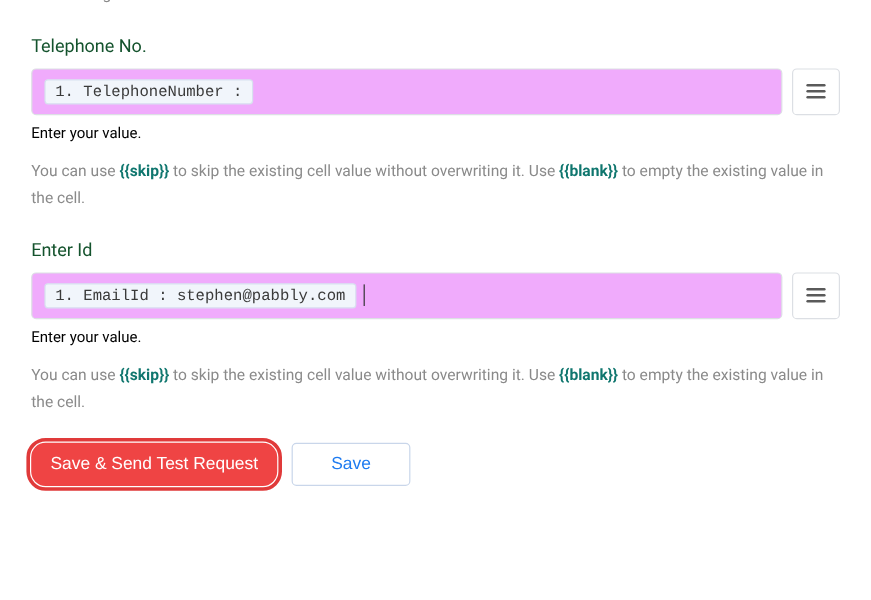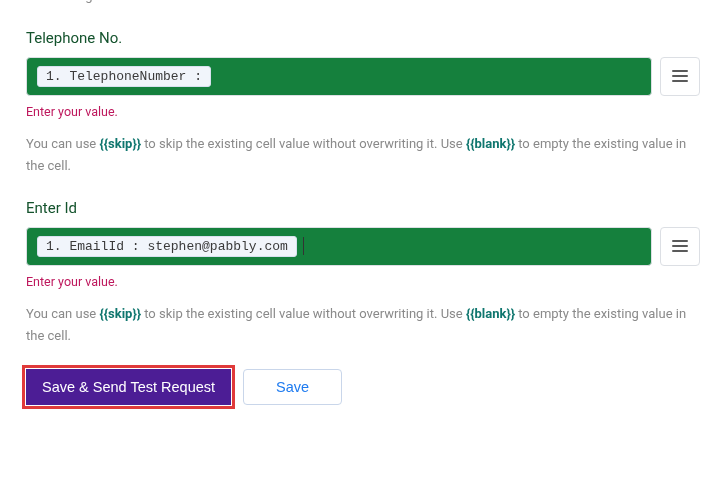--- a/index.html
+++ b/index.html
@@ -40,21 +40,21 @@
     .input-row {
       display: flex;
       gap: 8px;
       align-items: stretch;
       margin-bottom: 8px;
     }
     .input-box {
       flex: 1;
       border: 1px solid #dcdfe4;
       border-radius: 4px;
-      background: #15803d;
+      background: #f0abfc;
       padding: 8px 10px;
       display: flex;
       align-items: center;
       min-height: 38px;
     }
     .token {
       display: inline-block;
       background: #f1f5fb;
       border: 1px solid #d8e1ef;
       border-radius: 3px;
@@ -88,21 +88,21 @@
       gap: 3px;
     }
     .menu-icon-lines span {
       display: block;
       width: 16px;
       height: 2px;
       background: #5a5a5a;
       border-radius: 1px;
     }
     .helper-text {
-      color: #be185d;
+      color: #000000;
       font-size: 12.5px;
       margin-bottom: 14px;
     }
     .hint-text {
       color: #8a8a8a;
       font-size: 13px;
       line-height: 1.7;
       margin-bottom: 22px;
     }
     .hint-text .tpl {
@@ -151,24 +151,24 @@
       font-weight: 700;
       font-family: Georgia, serif;
       cursor: pointer;
     }
     .button-row {
       display: flex;
       gap: 12px;
       align-items: center;
     }
     .btn-primary {
-      background: #4c1d95;
+      background: #ef4444;
       color: #fff;
       border: none;
-      border-radius: 0;
+      border-radius: 12px;
       padding: 10px 16px;
       font-size: 14.5px;
       font-weight: 400;
       cursor: pointer;
       outline: 3px solid #e03a3a;
       outline-offset: 1px;
     }
     .btn-secondary {
       background: #fff;
       color: #1e7bf0;

